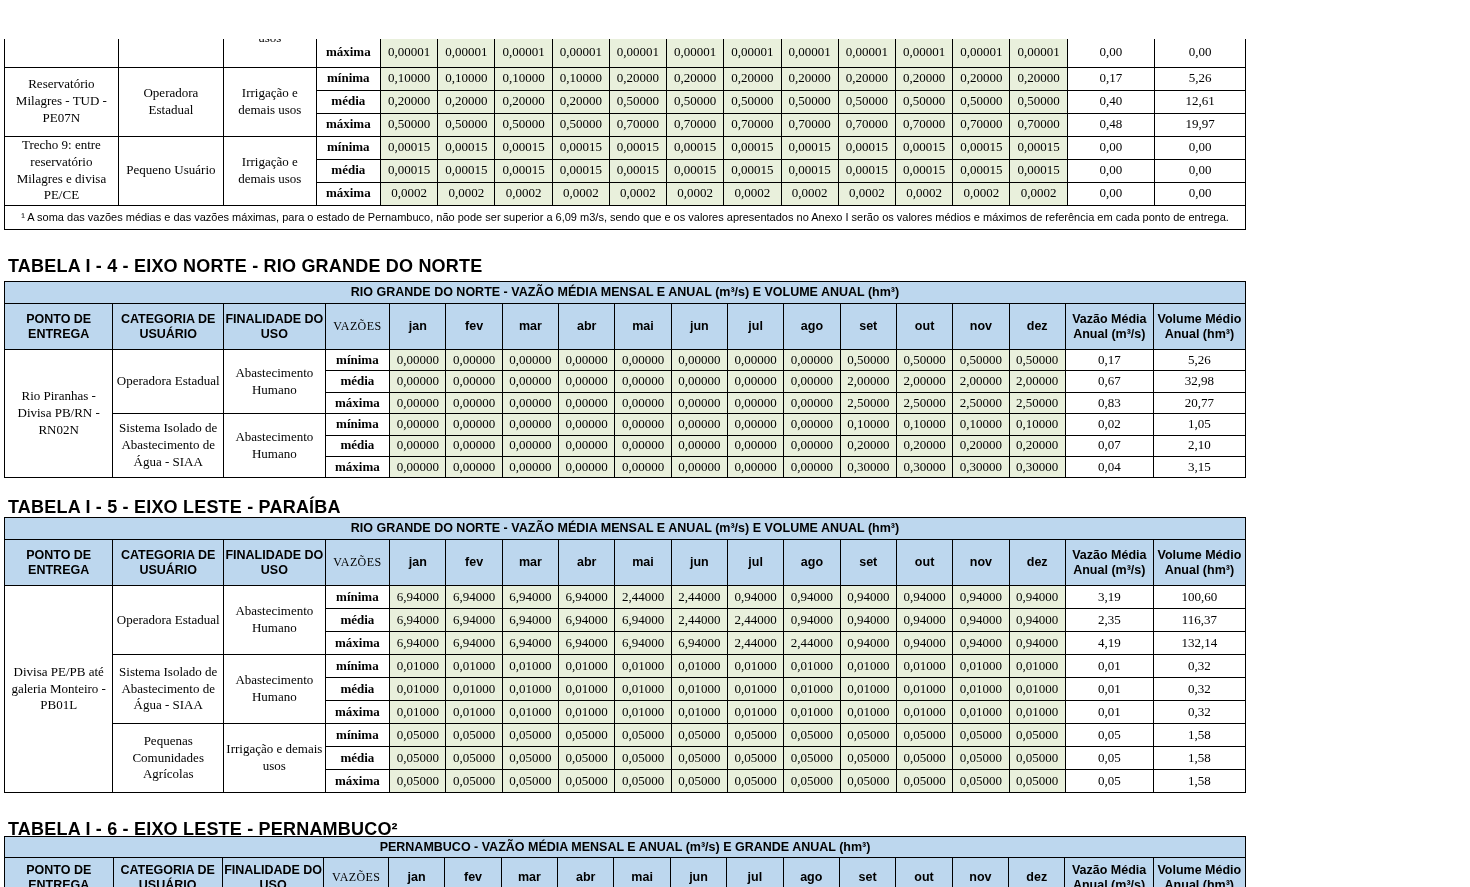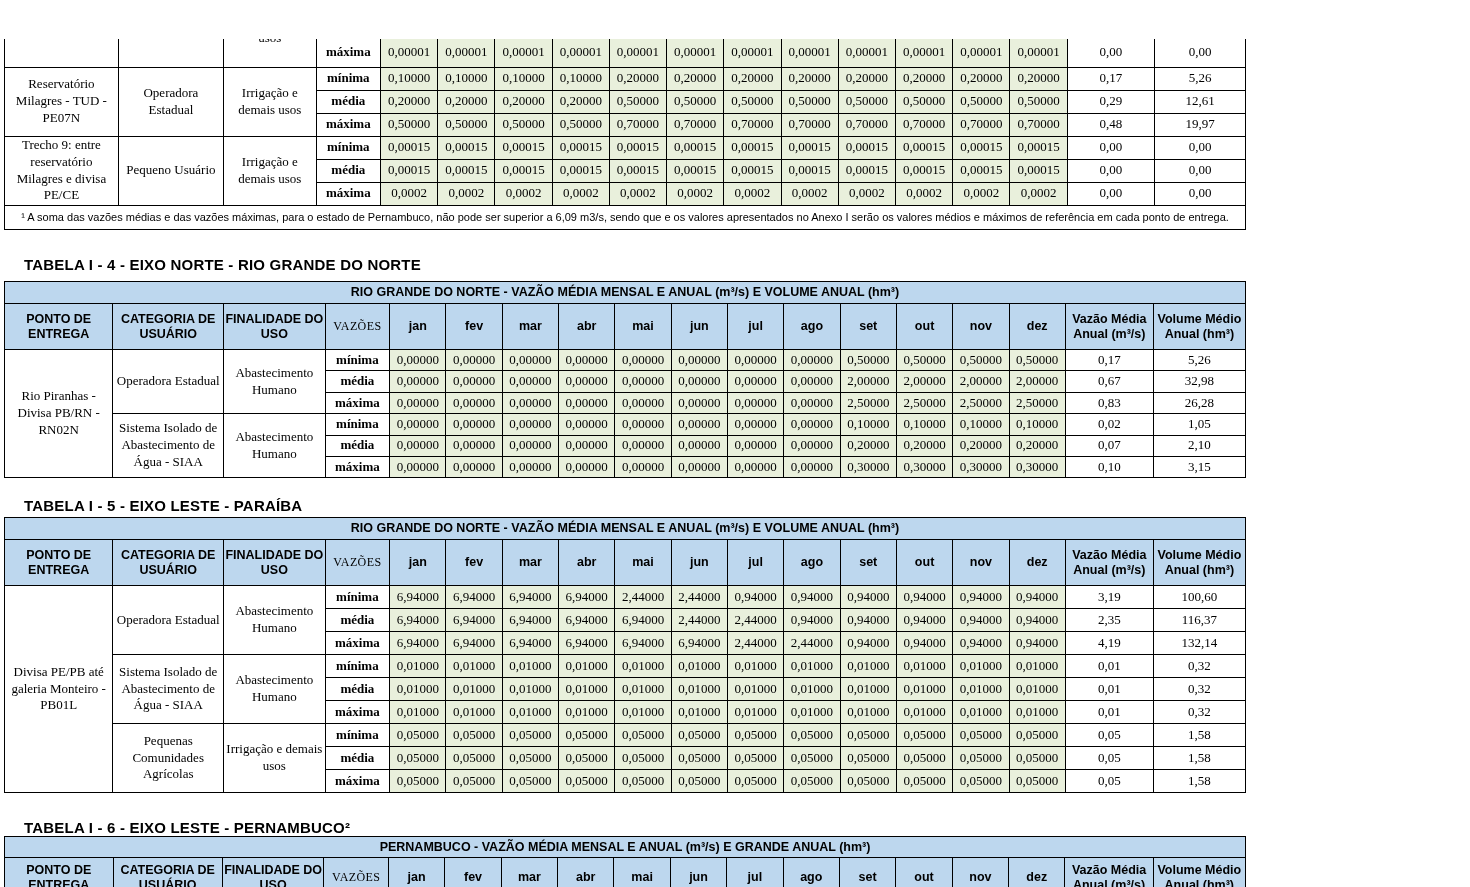--- a/index.html
+++ b/index.html
@@ -44,22 +44,22 @@
   #tbl-t6 tr.head-row{height:40px;}
   #tbl-t6 tr.row-cont{height:44px;}
   #tbl-t6 tr.row-cont td{border-bottom:none;background:#fff;}
   .t6-top{vertical-align:top;padding-top:5px;}
   .t6-fin{vertical-align:top;padding-top:18px;}
   
   #tbl-top{left:4px;top:0;}
   #tbl-t4{left:4px;top:242px;}
   #tbl-t5{left:4px;top:478px;}
   #tbl-t6{left:4px;top:797px;}
-  .heading{position:absolute;left:24px;font-family:"Liberation Sans",sans-serif;
-           font-weight:bold;font-size:15px;letter-spacing:.2px;white-space:nowrap;}
+  .heading{position:absolute;left:8px;font-family:"Liberation Sans",sans-serif;
+           font-weight:bold;font-size:18px;letter-spacing:.2px;white-space:nowrap;}
   #h4{top:217px;} #h5{top:458px;} #h6{top:780px;}
 </style>
 </head>
 <body>
 
 <div class="sheet">
   <table id="tbl-top">
       <colgroup>
         <col style="width: 137px;">
         <col style="width: 130px;">
@@ -130,21 +130,21 @@
           <td class="c-val">0,20000</td>
           <td class="c-val">0,20000</td>
           <td class="c-val">0,50000</td>
           <td class="c-val">0,50000</td>
           <td class="c-val">0,50000</td>
           <td class="c-val">0,50000</td>
           <td class="c-val">0,50000</td>
           <td class="c-val">0,50000</td>
           <td class="c-val">0,50000</td>
           <td class="c-val">0,50000</td>
-          <td class="c-annual">0,29</td>
+          <td class="c-annual">0,40</td>
           <td class="c-annual">12,61</td>
         </tr>
         <tr>
           <td class="c-label">máxima</td>
           <td class="c-val">0,50000</td>
           <td class="c-val">0,50000</td>
           <td class="c-val">0,50000</td>
           <td class="c-val">0,50000</td>
           <td class="c-val">0,70000</td>
           <td class="c-val">0,70000</td>
@@ -308,21 +308,21 @@
           <td class="c-val">0,00000</td>
           <td class="c-val">0,00000</td>
           <td class="c-val">0,00000</td>
           <td class="c-val">0,00000</td>
           <td class="c-val">0,00000</td>
           <td class="c-val">2,50000</td>
           <td class="c-val">2,50000</td>
           <td class="c-val">2,50000</td>
           <td class="c-val">2,50000</td>
           <td class="c-annual">0,83</td>
-          <td class="c-annual">26,28</td>
+          <td class="c-annual">20,77</td>
         </tr>
         <tr>
           <td class="c-cat" rowspan="3">Sistema Isolado de Abastecimento de Água - SIAA</td>
           <td class="c-fin" rowspan="3">Abastecimento Humano</td>
           <td class="c-label">mínima</td>
           <td class="c-val">0,00000</td>
           <td class="c-val">0,00000</td>
           <td class="c-val">0,00000</td>
           <td class="c-val">0,00000</td>
           <td class="c-val">0,00000</td>
@@ -360,21 +360,21 @@
           <td class="c-val">0,00000</td>
           <td class="c-val">0,00000</td>
           <td class="c-val">0,00000</td>
           <td class="c-val">0,00000</td>
           <td class="c-val">0,00000</td>
           <td class="c-val">0,00000</td>
           <td class="c-val">0,30000</td>
           <td class="c-val">0,30000</td>
           <td class="c-val">0,30000</td>
           <td class="c-val">0,30000</td>
-          <td class="c-annual">0,10</td>
+          <td class="c-annual">0,04</td>
           <td class="c-annual">3,15</td>
         </tr>
       </tbody>
     </table>
 
   <div id="h5" class="heading">TABELA I - 5 - EIXO LESTE - PARAÍBA</div>
   <table id="tbl-t5">
       <colgroup>
         <col style="width: 137px;">
         <col style="width: 130px;">

